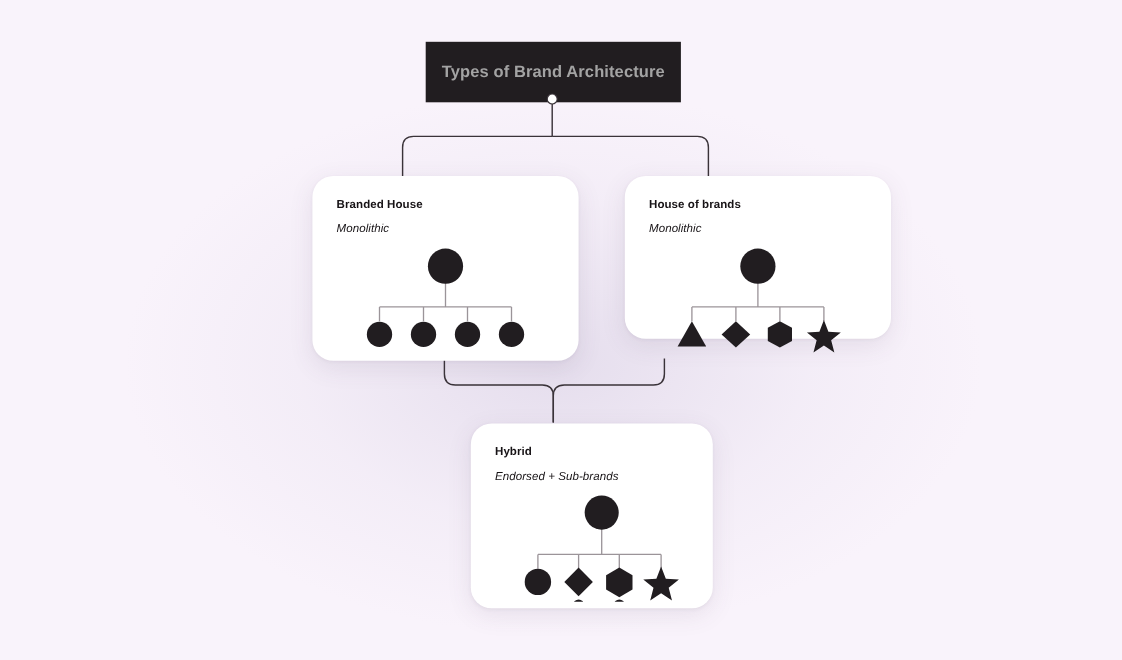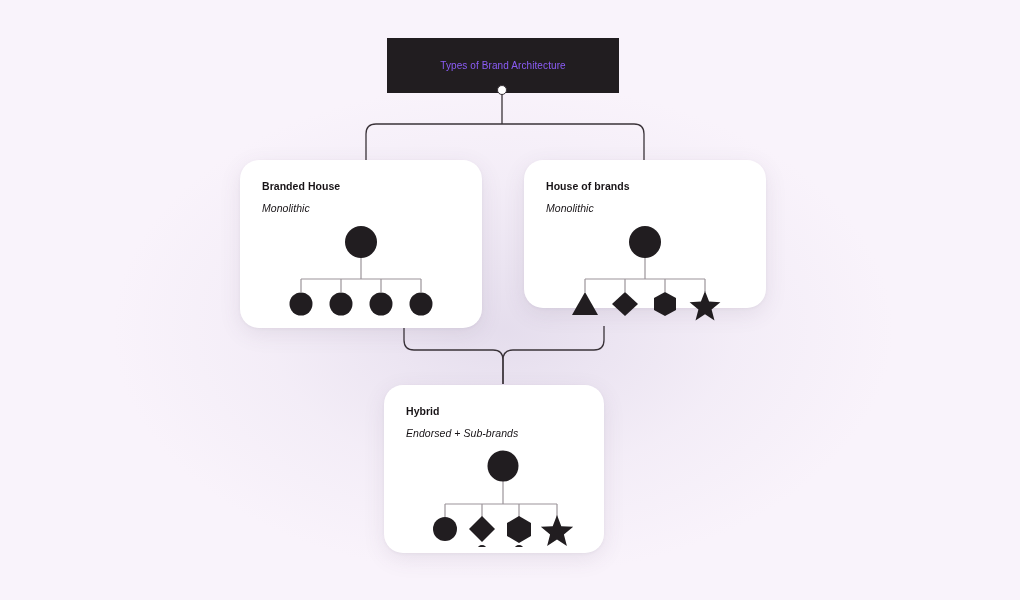--- a/index.html
+++ b/index.html
@@ -37,23 +37,23 @@
     top: 38px;
     width: 232px;
     height: 55px;
     background: #211d20;
     display: flex;
     align-items: center;
     justify-content: center;
     z-index: 4;
   }
   .title-box-label {
-    color: #8b5cf6;
-    font-size: 10px;
-    font-weight: normal;
+    color: #a3a3a3;
+    font-size: 15px;
+    font-weight: bold;
     letter-spacing: 0.1px;
     white-space: nowrap;
   }
   .title-anchor-dot {
     position: absolute;
     left: 497px;
     top: 85px;
     width: 10px;
     height: 10px;
     border-radius: 50%;
@@ -63,20 +63,21 @@
     z-index: 6;
   }
 
   
   .card {
     position: absolute;
     background: #ffffff;
     border-radius: 19px;
     box-shadow: 0 6px 22px rgba(86,70,100,0.10), 0 1px 3px rgba(86,70,100,0.06);
     z-index: 5;
+    margin-left: 44px;
   }
   .card-left  { left: 240px; top: 160px; width: 242px; height: 168px; }
   .card-right { left: 524px; top: 160px; width: 242px; height: 148px; }
   .card-bottom{ left: 384px; top: 385px; width: 220px; height: 168px; }
 
   .card-heading {
     position: absolute;
     left: 22px;
     top: 20px;
     font-size: 10.5px;

